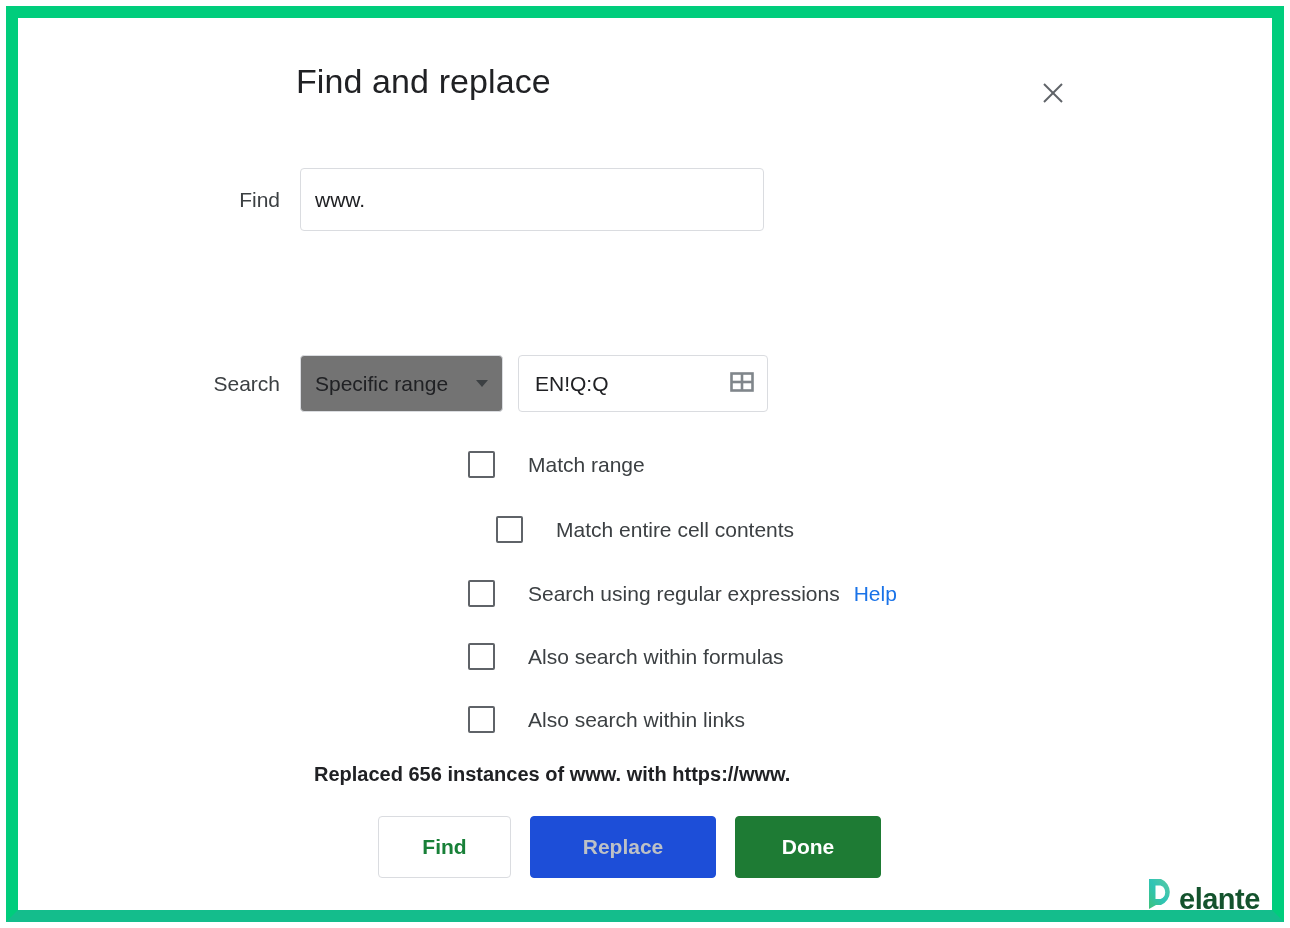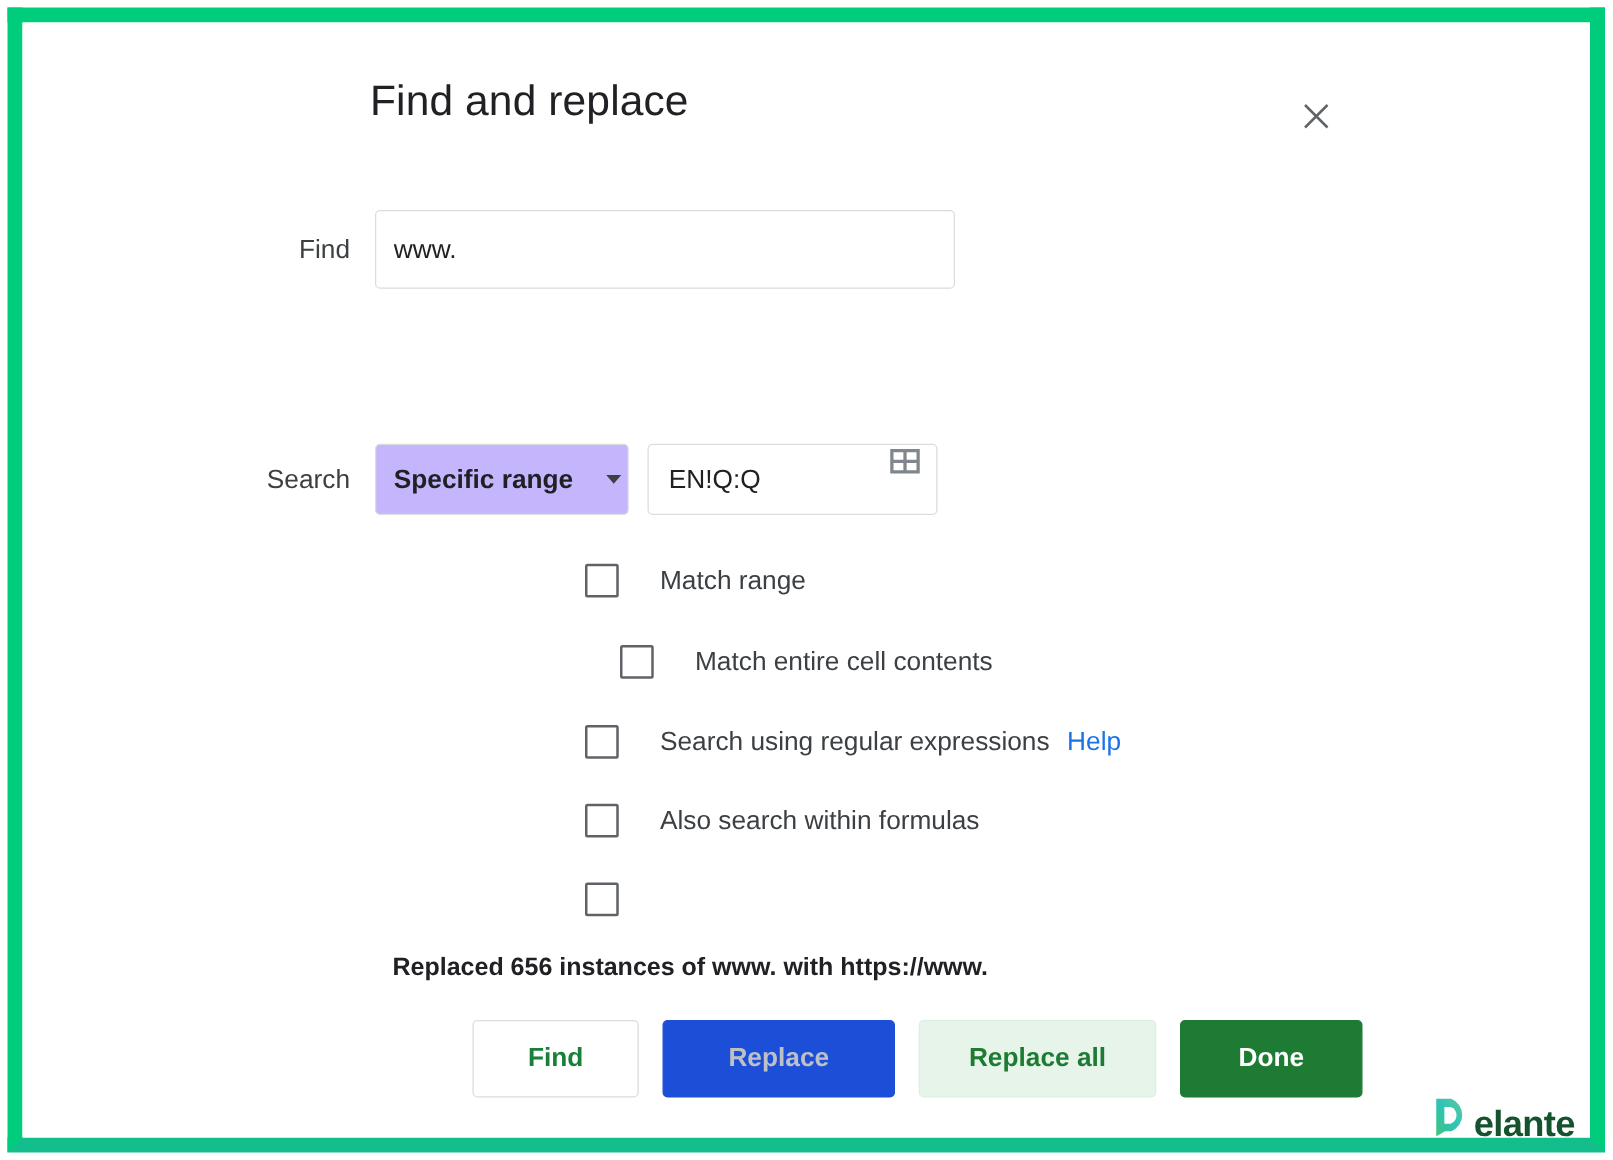--- a/index.html
+++ b/index.html
@@ -99,52 +99,52 @@
   #row-replace .text-input { width: 464px; }
 
   #row-search { left: 140px; top: 337px; }
 
   .dropdown {
     box-sizing: border-box;
     width: 203px;
     height: 57px;
     border: 1px solid #dadce0;
     border-radius: 4px;
-    background: #c4b5fd;
+    background: #737373;
     display: flex;
     align-items: center;
     padding: 0 14px;
     cursor: pointer;
     gap: 26px;
-    font-weight: bold;
   }
   .dropdown-value {
     font-size: 21px;
     color: #202124;
     white-space: nowrap;
     flex: 1;
   }
   .caret {
     width: 0;
     height: 0;
     border-left: 6px solid transparent;
     border-right: 6px solid transparent;
     border-top: 7px solid #3c4043;
     flex: none;
   }
 
   .range-box {
     box-sizing: border-box;
-    width: 232px;
+    width: 250px;
     height: 57px;
     margin-left: 15px;
     border: 1px solid #dadce0;
     border-radius: 4px;
     background: #ffffff;
     display: flex;
+    align-items: center;
     padding: 0 12px 0 14px;
   }
   .range-input {
     flex: 1;
     border: none;
     outline: none;
     font-size: 21px;
     color: #202124;
     font-family: "Liberation Sans", sans-serif;
     background: transparent;
@@ -327,28 +327,28 @@
       <span class="help-link">Help</span>
     </div>
 
     <div class="check-row" id="check-formulas">
       <span class="checkbox"></span>
       <span class="check-label">Also search within formulas</span>
     </div>
 
     <div class="check-row" id="check-links">
       <span class="checkbox"></span>
+      <span class="check-label">Also search within links</span>
     </div>
 
     <div class="status-text">Replaced 656 instances of www. with https://www.</div>
 
     <div class="button-bar">
       <div class="btn btn-find">Find</div>
       <div class="btn btn-replace">Replace</div>
-      <div class="btn btn-replace-all">Replace all</div>
       <div class="btn btn-done">Done</div>
     </div>
 
     <div class="logo">
       <span class="logo-d">
         <svg width="30" height="31" viewBox="0 0 30 31">
           <defs>
             <linearGradient id="dgrad" x1="0" y1="1" x2="1" y2="0">
               <stop offset="0%" stop-color="#3ec27a"></stop>
               <stop offset="50%" stop-color="#2ec4b6"></stop>

